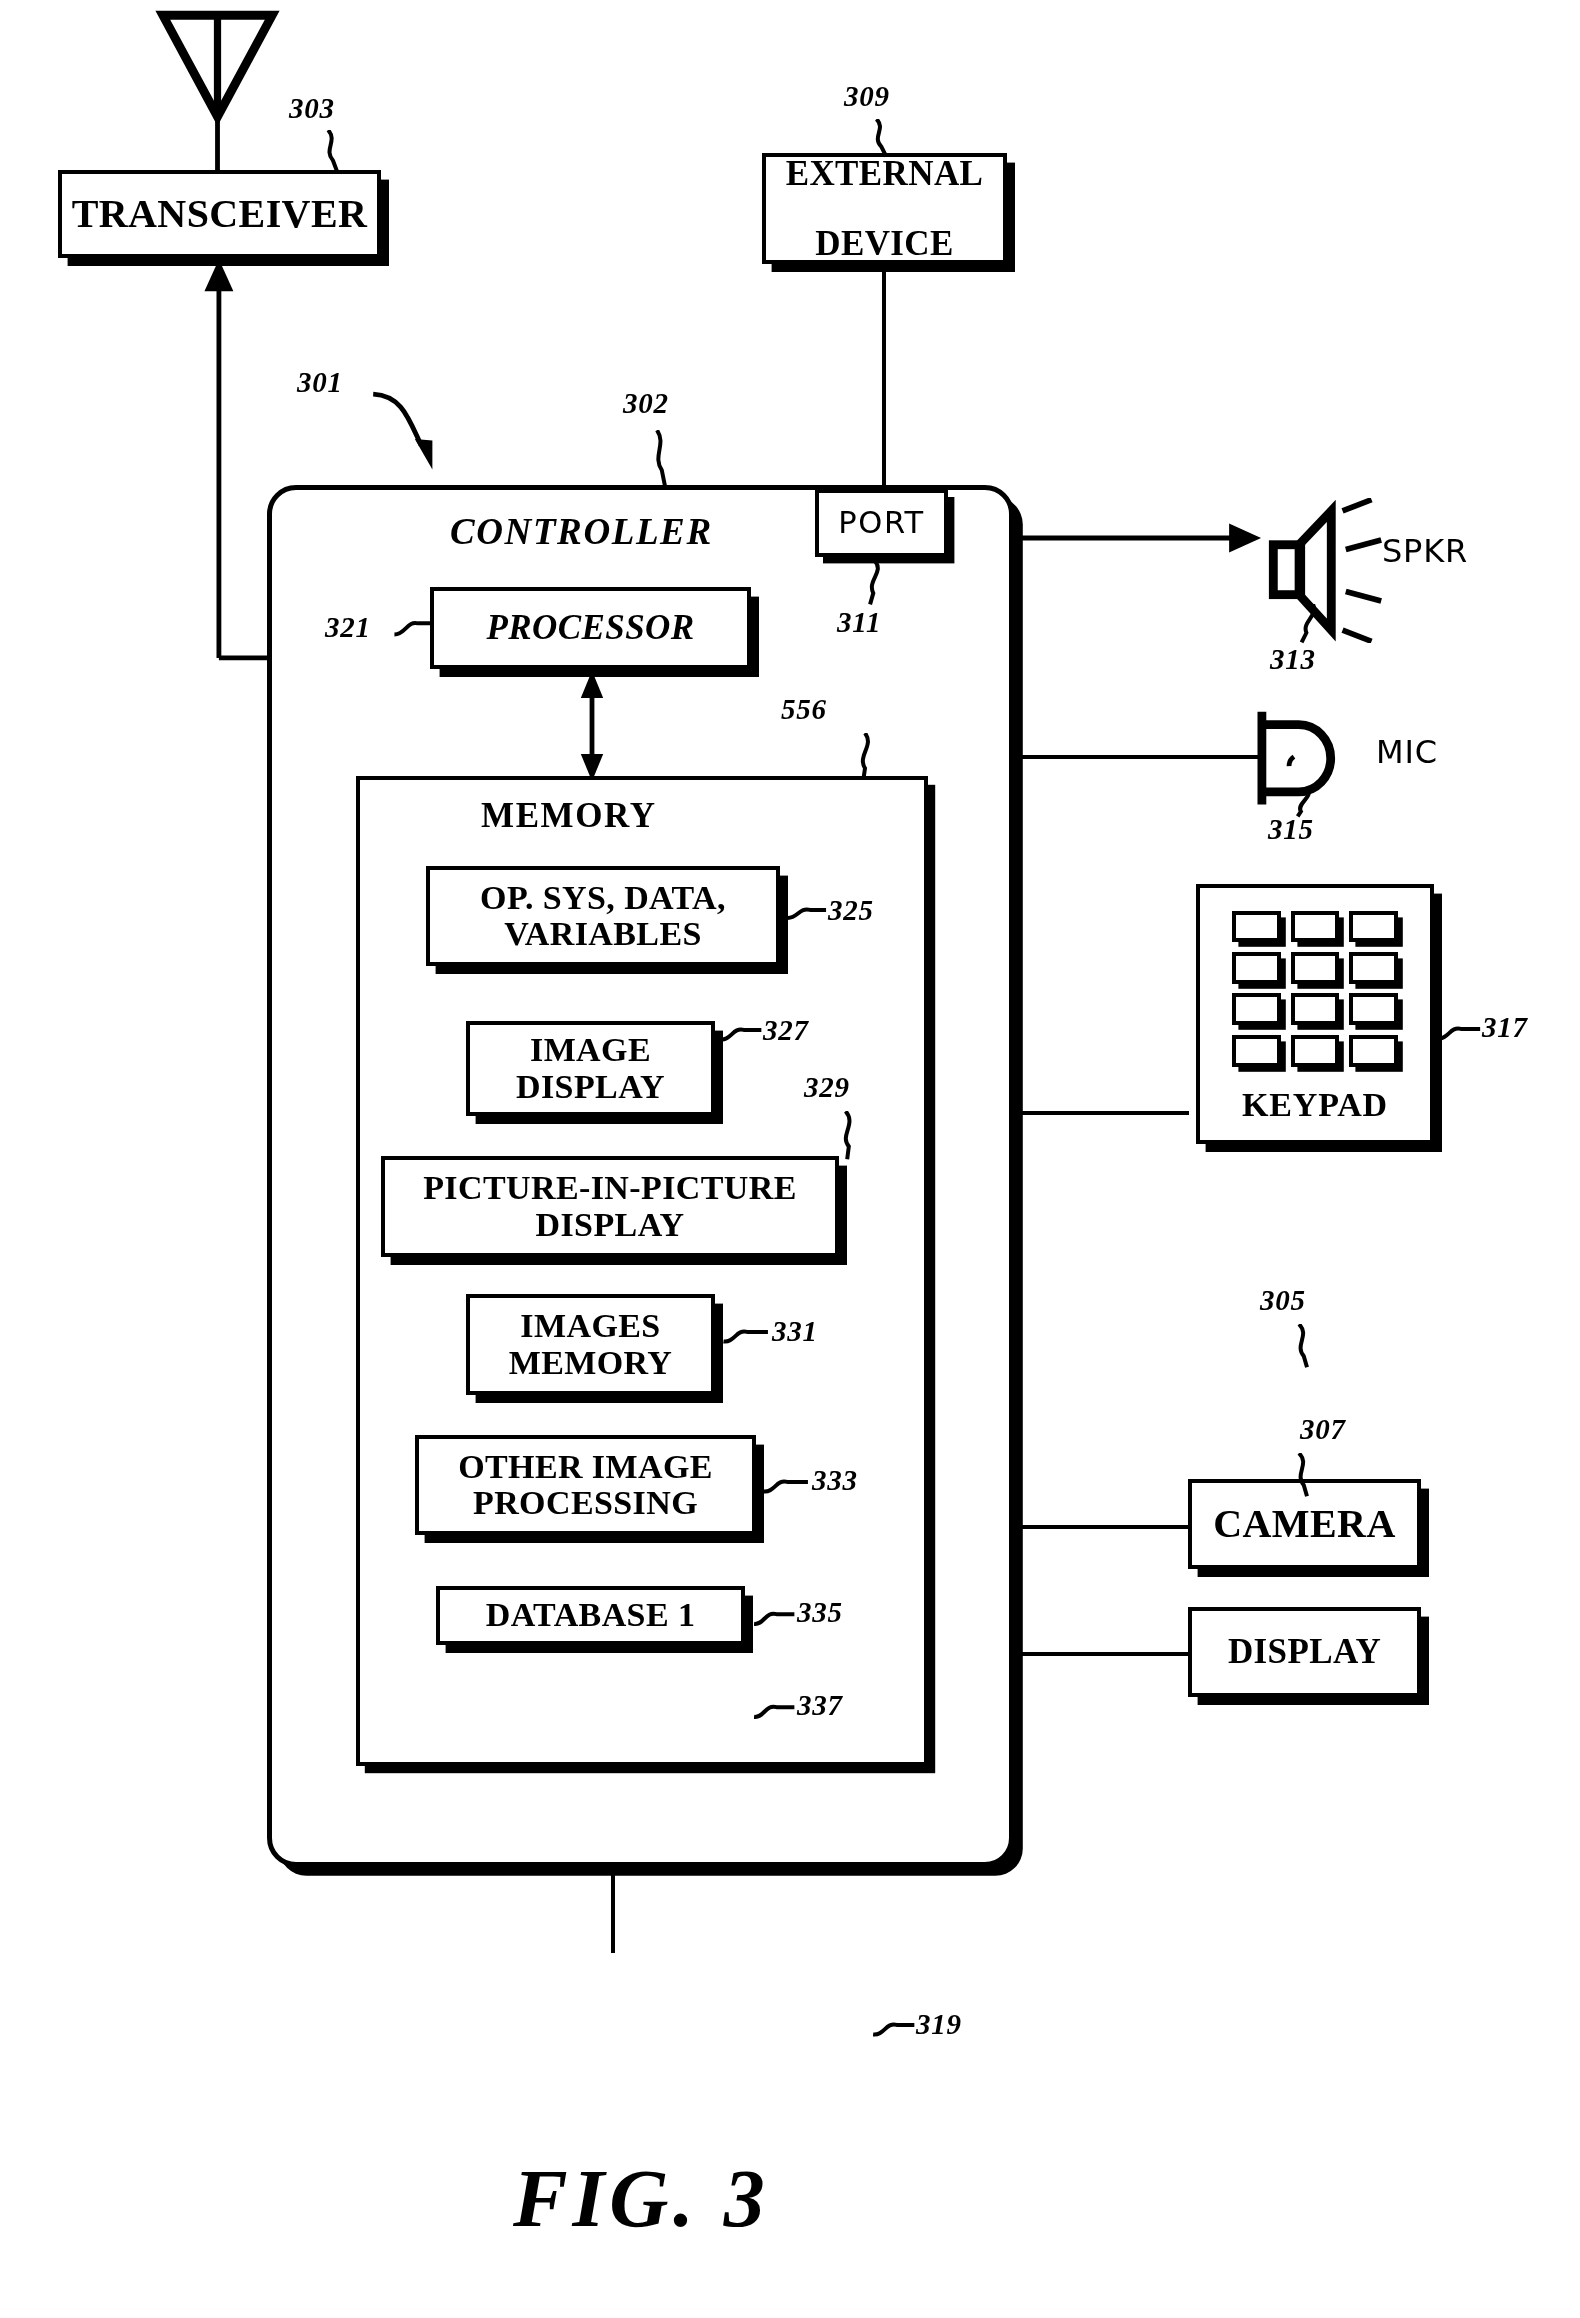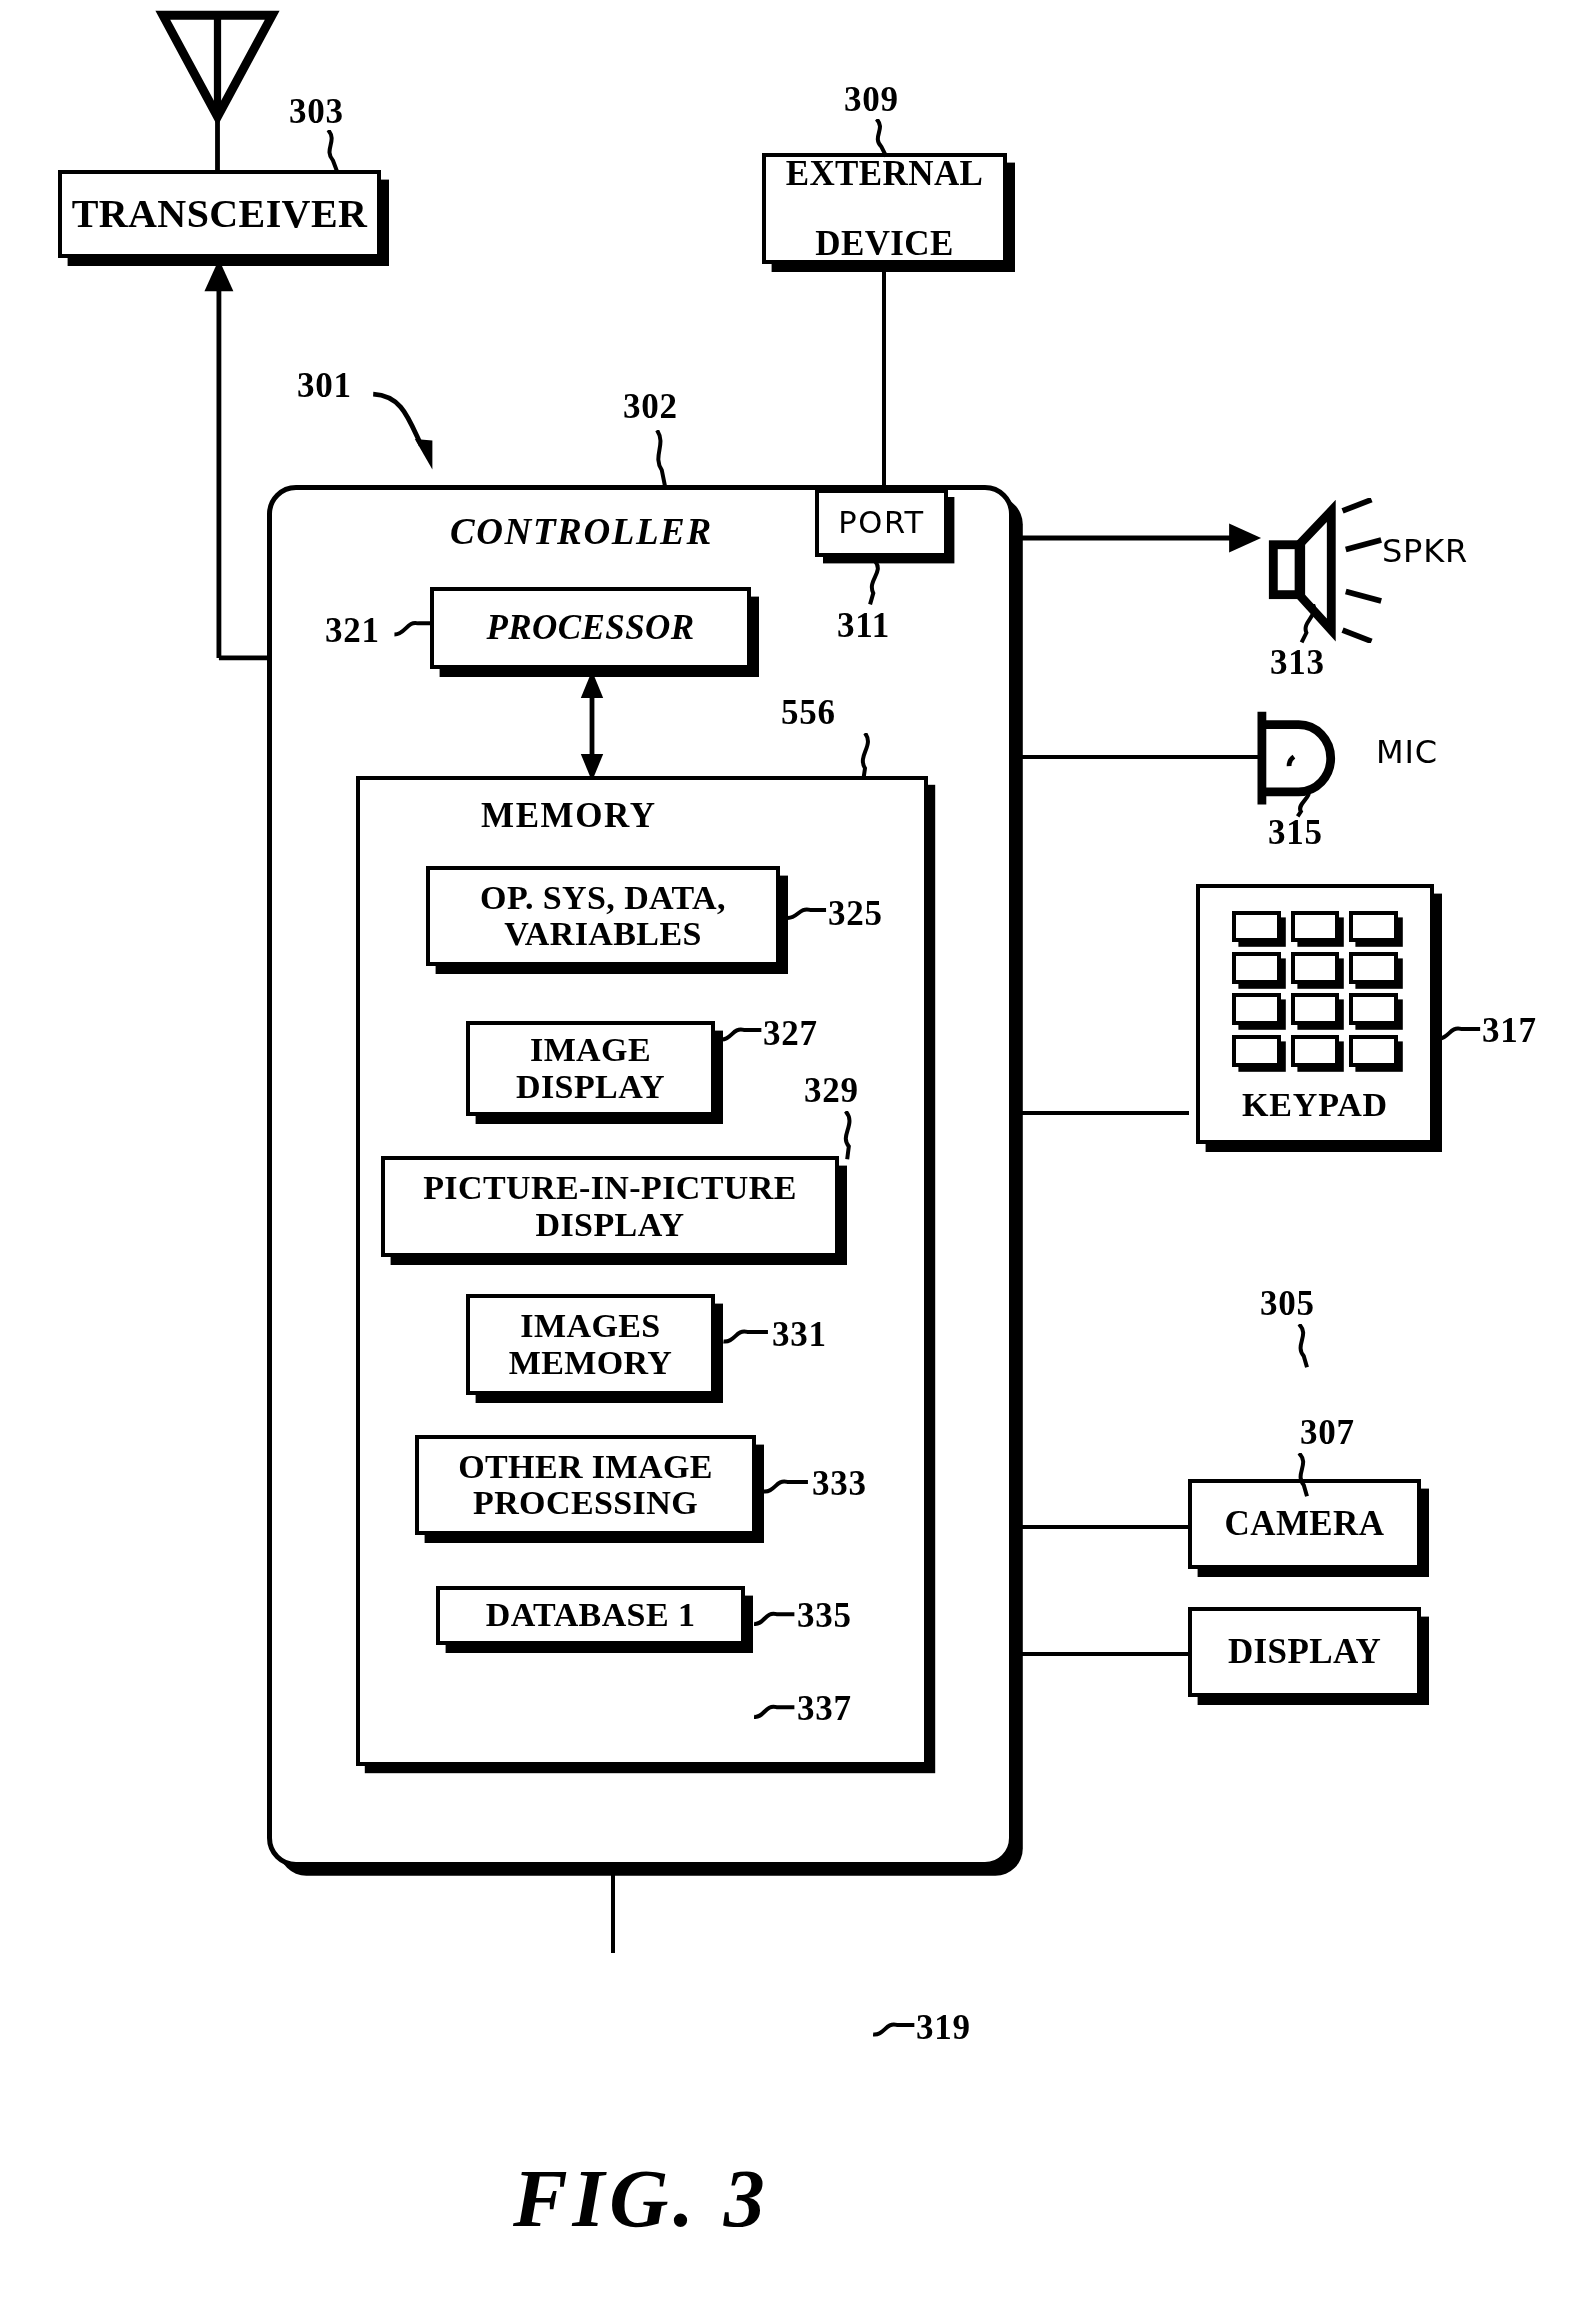--- a/index.html
+++ b/index.html
@@ -50,22 +50,23 @@
     box-sizing: border-box;
     background: #ffffff;
     border: 4.8px solid #000;
     box-shadow: 8px 8px 0 -0.8px #000;
   }
 
   
   .ref {
     position: absolute;
     font-family: "Liberation Serif", serif;
-    font-weight: 700;
-    font-size: 35px;
+    font-style: italic;
+    font-weight: 700;
+    font-size: 29px;
     letter-spacing: 0.8px;
     white-space: nowrap;
   }
   .plainlabel {
     position: absolute;
     font-family: "DejaVu Sans", sans-serif;
     font-weight: 500;
     font-size: 29px;
     letter-spacing: 0.8px;
     white-space: nowrap;
@@ -325,21 +326,21 @@
       <div class="key"></div>
       <div class="key"></div>
     </div>
     <div class="keypad-label" style="top:199px;">KEYPAD</div>
   </div>
   <div class="ref" style="left:1482px; top:1011px;">317</div>
   <svg class="leader" style="left:1437px; top:1021px; width:45px; height:27px;" viewBox="0 0 56 34">
     <path d="M0 22 C 14 24, 16 6, 30 10 L54 10" fill="none" stroke="#000" stroke-width="5"></path>
   </svg>
 
-  <div class="box" style="left:1188px; top:1479px; width:233px; height:90px; font-size:35px;">
+  <div class="box" style="left:1188px; top:1479px; width:233px; height:90px; font-size:40px;">
     <span>CAMERA</span>
   </div>
   <div class="ref" style="left:1260px; top:1284px;">305</div>
   <svg class="leader" style="left:1291px; top:1324px; width:32px; height:45px;" viewBox="0 0 40 56">
     <path d="M10 0 C 24 14, 4 26, 16 40 L20 54" fill="none" stroke="#000" stroke-width="5"></path>
   </svg>
 
   <div class="box" style="left:1188px; top:1607px; width:233px; height:90px; font-size:35px;">
     <span>DISPLAY</span>
   </div>

